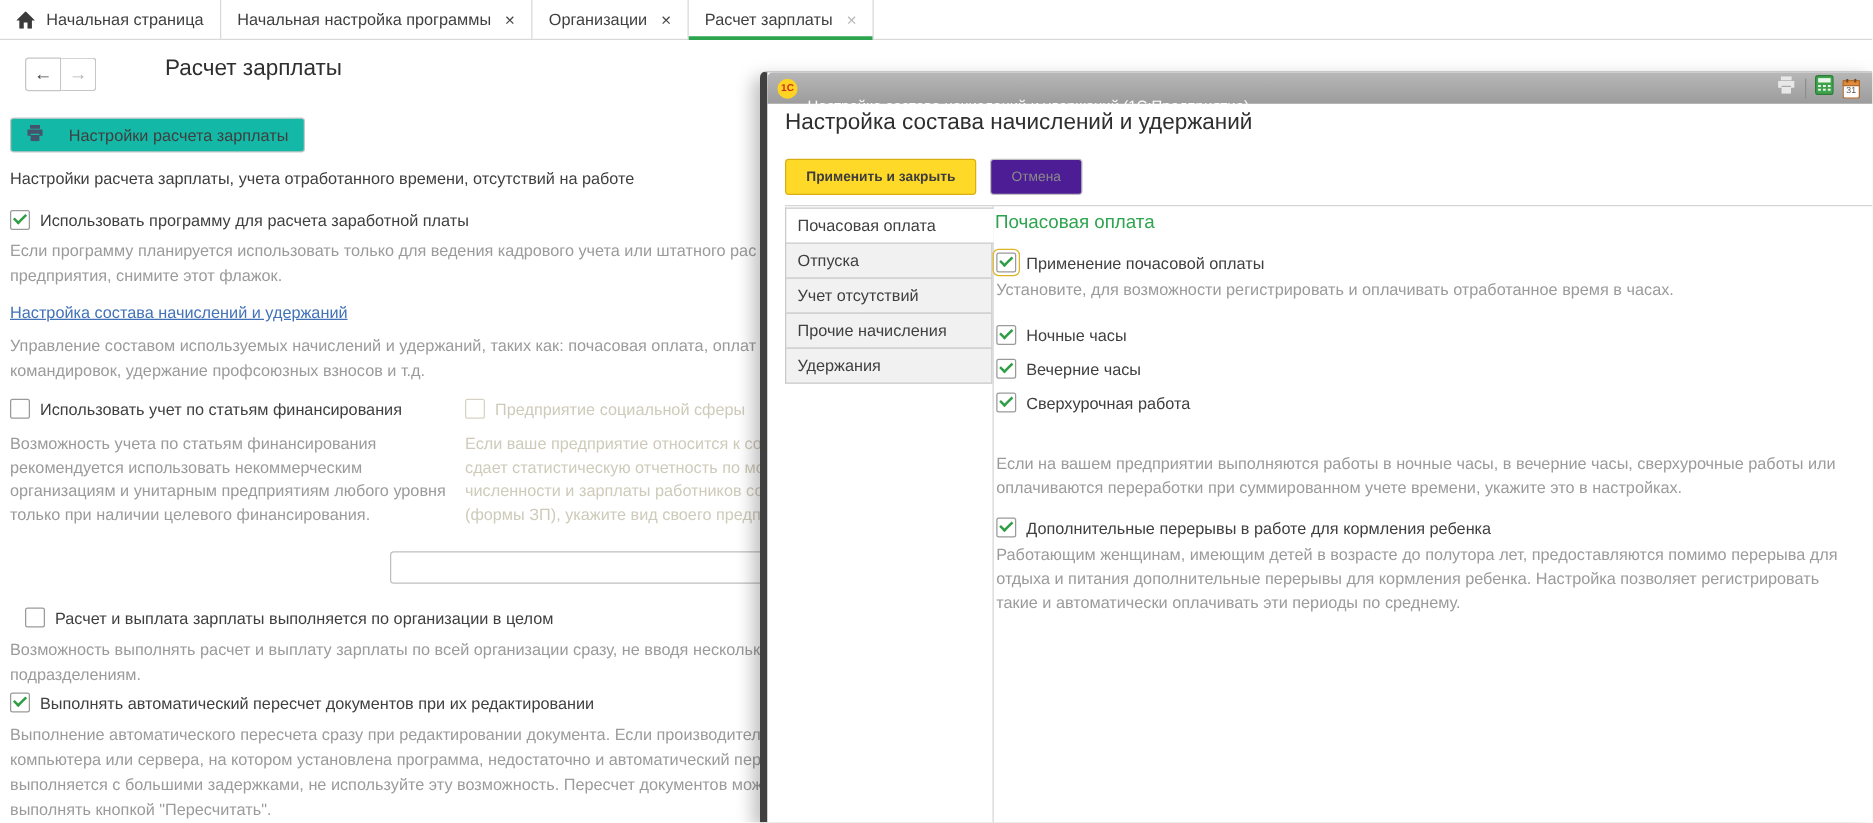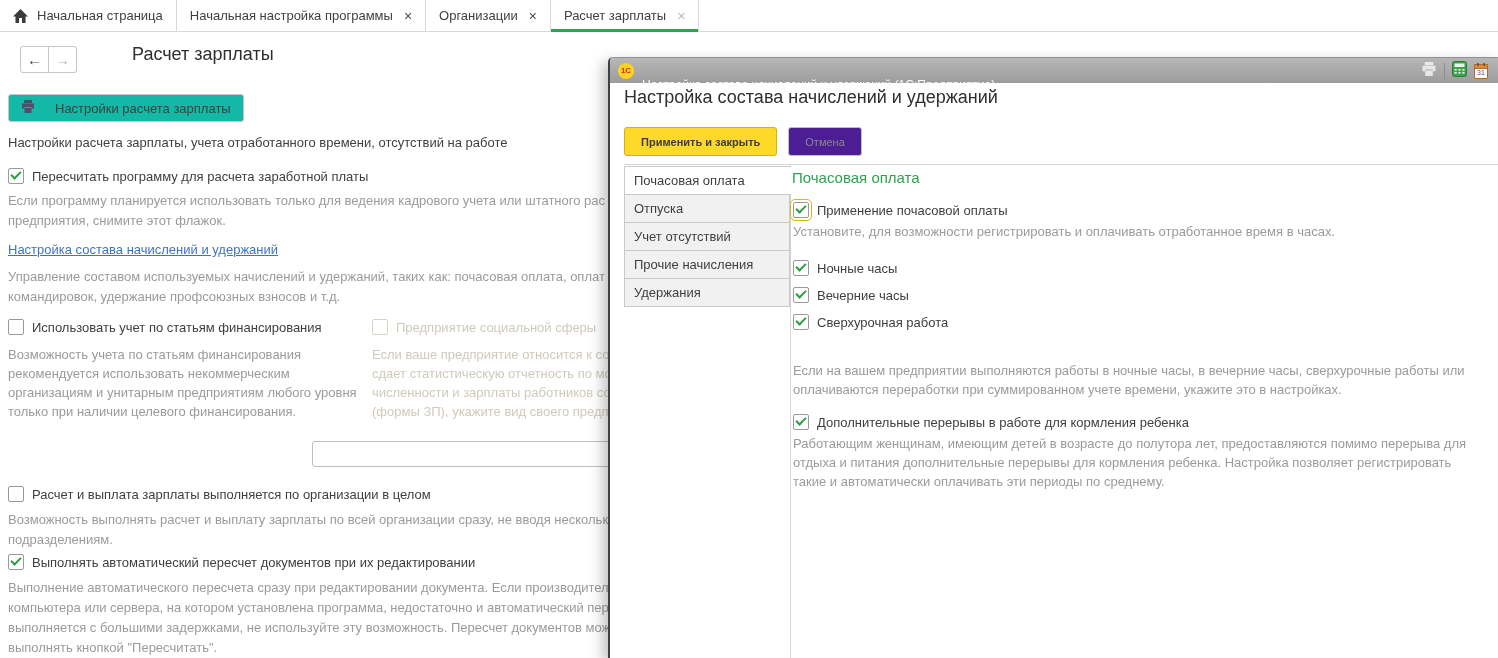--- a/index.html
+++ b/index.html
@@ -39,21 +39,21 @@
   .navbtn:first-child{border-radius:3px 0 0 3px;}
   .navbtn:last-child{border-radius:0 3px 3px 0;border-left:none;color:#b5b5b5;}
   .page-title{position:absolute;left:132px;top:44px;font-size:18px;color:#2f2f2f;}
   .btn-outline{position:absolute;display:flex;align-items:center;gap:20px;height:26px;
     padding:0 12px;background:#14b8a6;border:1px solid #c6c6c6;border-radius:3px;
     font-size:13px;color:#3f3f3f;}
   .link{font-size:13px;color:#4272b8;text-decoration:underline;white-space:nowrap;cursor:pointer;}
   .tinput{position:absolute;height:24px;background:#fff;border:1px solid #bfbfbf;border-radius:3px;}
   
   .dialog{position:absolute;left:608px;top:57px;right:0;bottom:0;background:#fff;
-    z-index:10;border-left:2px solid #404040;border-top:1px solid #919191;
+    z-index:10;border-left:6px solid #404040;border-top:1px solid #919191;
     border-top-left-radius:5px;box-shadow:-5px 5px 14px rgba(0,0,0,.25);padding-left:17px;}
   .dlg-titlebar{position:absolute;left:0;top:0;right:0;height:25px;
     background:linear-gradient(#b7b7b7,#9c9c9c);border-top-left-radius:4px;
     display:flex;align-items:center;padding:0 8px;gap:8px;}
   .dlg-title{font-size:12px;color:#fdfdfd;flex:1;white-space:nowrap;overflow:hidden;margin-top:28px;}
   .logo1c{width:16px;height:16px;border-radius:50%;background:#ffd321;display:flex;
     align-items:center;justify-content:center;font-size:8px;font-weight:bold;color:#d02b20;flex:0 0 auto;}
   .tb-icons{display:flex;align-items:center;gap:7px;margin-right:2px;}
   .tb-sep{width:1px;height:16px;background:#8d8d8d;}
   .dlg-heading{position:absolute;left:14px;top:29px;font-size:18px;color:#2f2f2f;white-space:nowrap;}
@@ -108,21 +108,21 @@
         <path d="M3 0 h8 v3 h-8 Z M1 3.5 h12 v5 h-2.5 v-1.5 h-7 v1.5 H1 Z M3.5 8 h7 v5 h-7 Z" fill="#44546a"></path>
       </svg>
   </span>
   <span>Настройки расчета зарплаты</span>
 </div>
 
 <div class="abs nowrap" style="left:8px;top:135px;font-size:13px;color:#3f3f3f;">Настройки расчета зарплаты, учета отработанного времени, отсутствий на работе</div>
 
 <div class="cbrow" style="left:8px;top:168px;">
   <span class="cb checked"></span>
-  <span class="lbl">Пересчитать программу для расчета заработной платы</span>
+  <span class="lbl">Использовать программу для расчета заработной платы</span>
 </div>
 <div class="abs desc nowrap" style="left:8px;top:191px;">Если программу планируется использовать только для ведения кадрового учета или штатного рас
 предприятия, снимите этот флажок.</div>
 
 <div class="abs link" style="left:8px;top:242px;">Настройка состава начислений и удержаний</div>
 <div class="abs desc nowrap" style="left:8px;top:267px;">Управление составом используемых начислений и удержаний, таких как: почасовая оплата, оплат
 командировок, удержание профсоюзных взносов и т.д.</div>
 
 <div class="cbrow" style="left:8px;top:319px;">
   <span class="cb"></span>
@@ -136,21 +136,21 @@
 рекомендуется использовать некоммерческим
 организациям и унитарным предприятиям любого уровня
 только при наличии целевого финансирования.</div>
 <div class="abs desc tight light nowrap" style="left:372px;top:345px;">Если ваше предприятие относится к со
 сдает статистическую отчетность по мо
 численности и зарплаты работников со
 (формы ЗП), укажите вид своего предп</div>
 
 <div class="tinput" style="left:312px;top:441px;width:320px;"></div>
 
-<div class="cbrow" style="left:8px;top:486px;">
+<div class="cbrow" style="left:20px;top:486px;">
   <span class="cb"></span>
   <span class="lbl">Расчет и выплата зарплаты выполняется по организации в целом</span>
 </div>
 <div class="abs desc nowrap" style="left:8px;top:510px;">Возможность выполнять расчет и выплату зарплаты по всей организации сразу, не вводя нескольк
 подразделениям.</div>
 
 <div class="cbrow" style="left:8px;top:554px;">
   <span class="cb checked"></span>
   <span class="lbl">Выполнять автоматический пересчет документов при их редактировании</span>
 </div>

